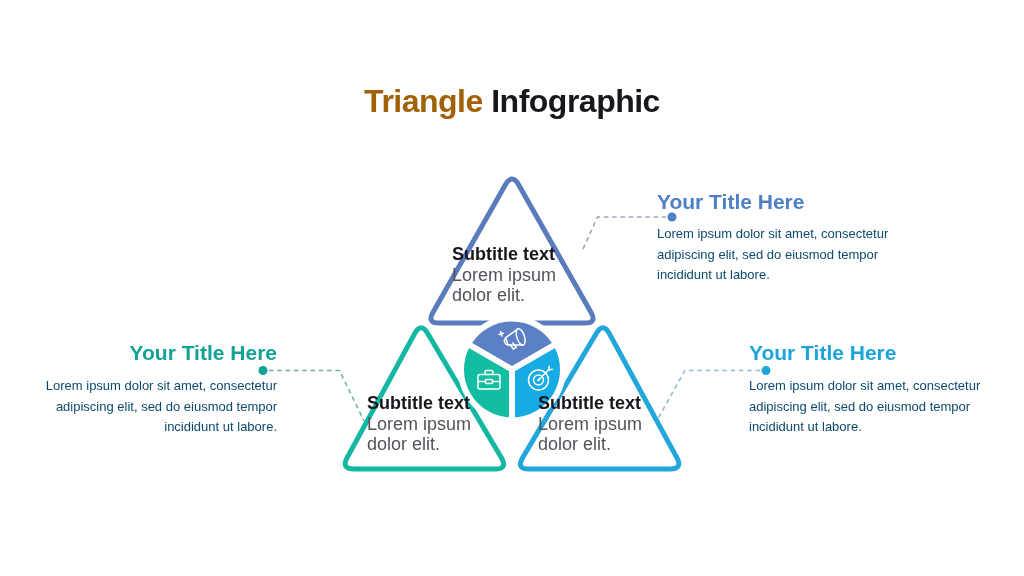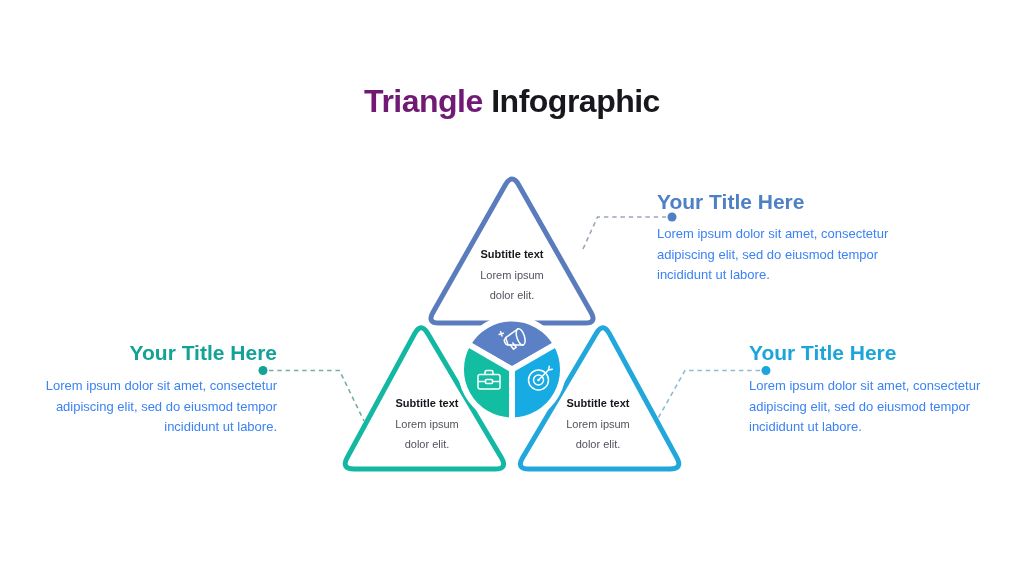--- a/index.html
+++ b/index.html
@@ -7,38 +7,38 @@
     width:1024px;height:576px;position:relative;overflow:hidden;
     background:#ffffff;
     font-family:"Liberation Sans", sans-serif;
   }
   
   .slide-title{
     position:absolute;top:84px;left:0;width:1024px;height:40px;
     text-align:center;font-size:32px;font-weight:700;line-height:34px;
     color:#17171d;letter-spacing:-0.5px;margin:0;
   }
-  .slide-title .accent{color:#701a75;}
+  .slide-title .accent{color:#a16207;}
   
   svg.diagram{position:absolute;left:0;top:0;width:1024px;height:576px;}
   
   .tri-text{
-    position:absolute;width:120px;text-align:center;
-    font-size:11px;line-height:20.5px;color:#54535c;
+    position:absolute;width:120px;text-align:left;
+    font-size:18px;line-height:20.5px;color:#54535c;
   }
   .tri-text .sub{font-weight:700;color:#17171d;}
   .tri-top{left:452px;top:244px;}
   .tri-left{left:367px;top:393px;}
   .tri-right{left:538px;top:393px;}
   
   .co-title{
     position:absolute;font-size:21px;font-weight:700;line-height:22px;
   }
   .co-body{
-    position:absolute;font-size:13px;line-height:20.5px;color:#3b82f6;
+    position:absolute;font-size:13px;line-height:20.5px;color:#0c4a6e;
   }
   .co-title.tr{left:657px;top:191px;color:#4d80c4;}
   .co-body.tr{left:657px;top:224px;}
   .co-title.lf{left:37px;top:342px;width:240px;text-align:right;color:#13a296;}
   .co-body.lf{left:37px;top:376px;width:240px;text-align:right;}
   .co-title.br{left:749px;top:342px;color:#1ba5da;}
   .co-body.br{left:749px;top:376px;}
 </style>
 </head>
 <body>

